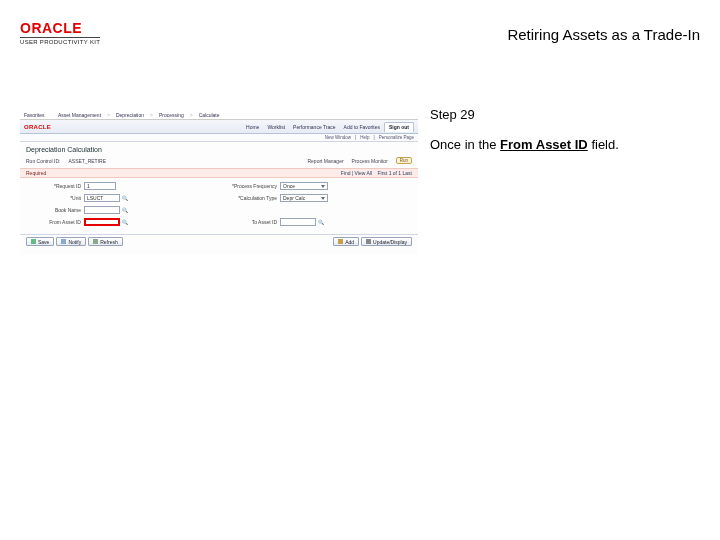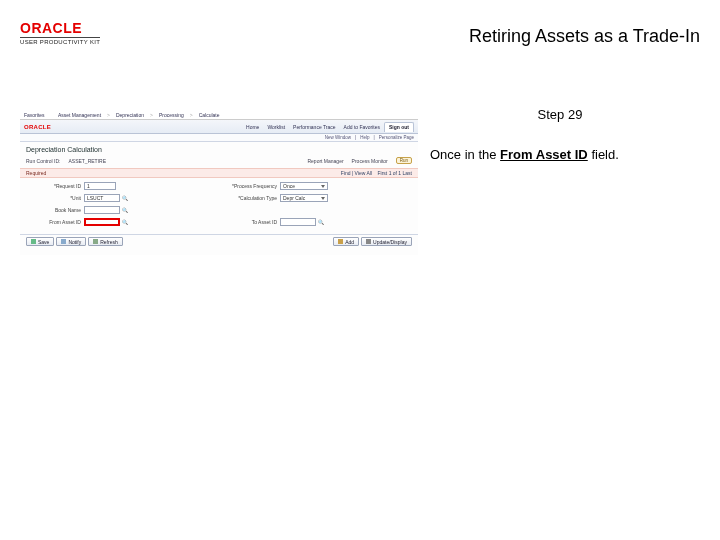--- a/index.html
+++ b/index.html
@@ -38,35 +38,35 @@
     color: #222;
     letter-spacing: 0.3px;
     border-top: 1px solid #444;
     margin-top: 1px;
     padding-top: 1px;
   }
   .title {
     position: absolute;
     right: 0;
     top: 6px;
-    font-size: 18px;
+    font-size: 15px;
     color: #000;
   }
 
   
   .instr {
     position: absolute;
     left: 430px;
     top: 106px;
     width: 260px;
     font-size: 13px;
     color: #000;
     line-height: 1.4;
   }
-  .instr .step { margin-bottom: 22px; text-align: center; }
+  .instr .step { margin-bottom: 12px; }
 
   
   .shot {
     position: absolute;
     left: 20px;
     top: 110px;
     width: 398px;
     height: 145px;
     background: #fdfdfd;
     border: 0;

